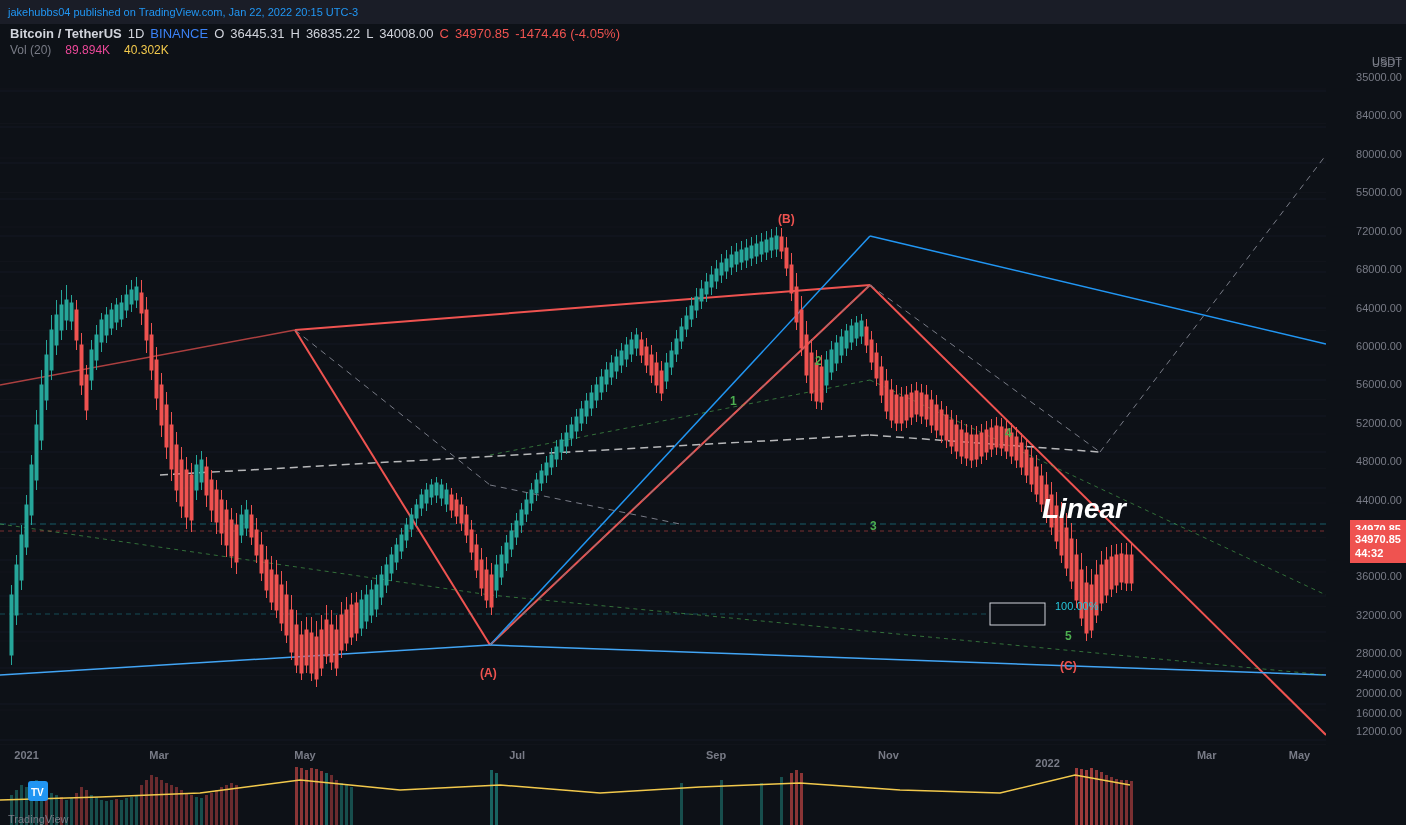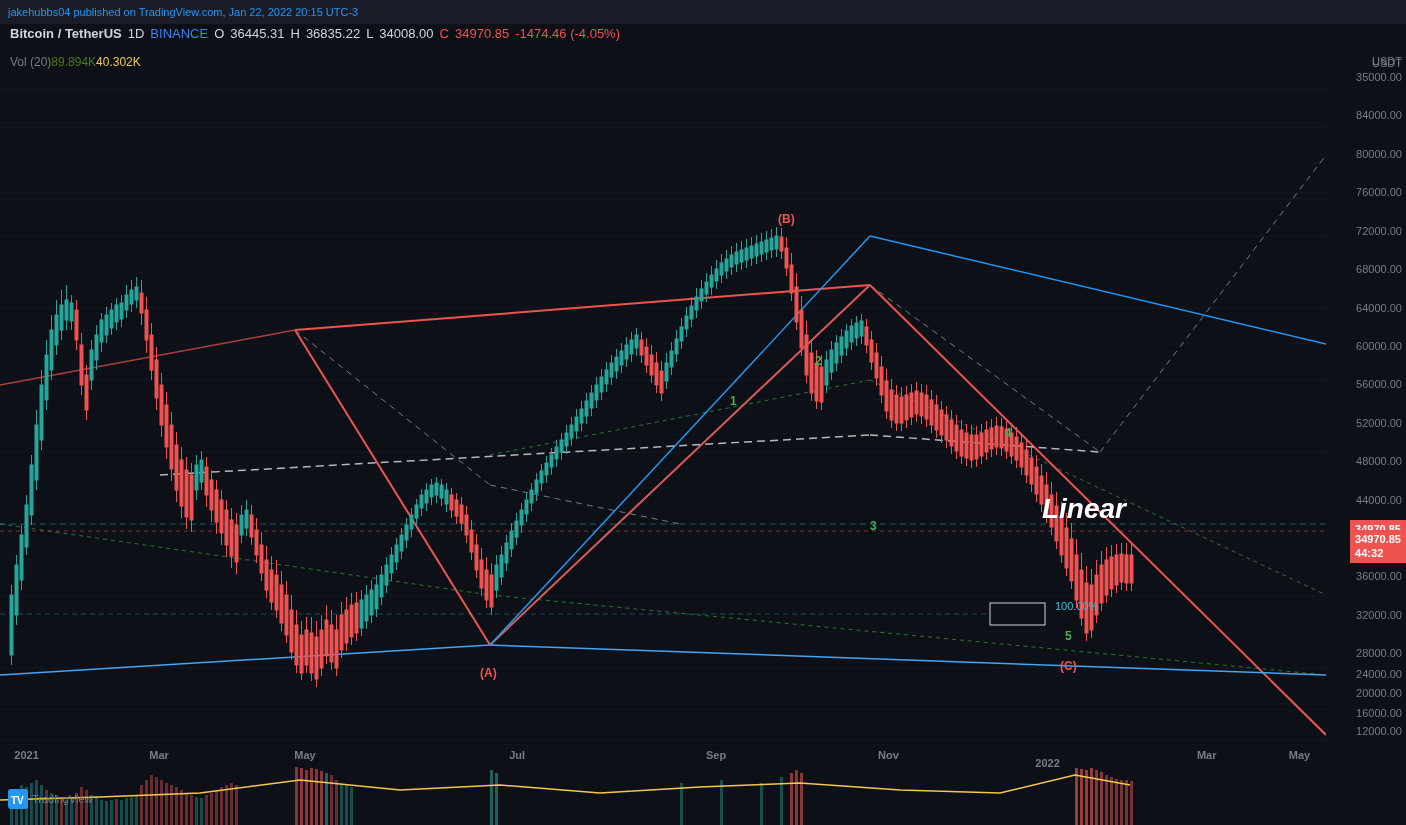--- a/index.html
+++ b/index.html
@@ -37,26 +37,26 @@
     .timeframe { color: #d1d4dc; }
     .exchange { color: #3b82f6; }
     .ohlc-o { color: #d1d4dc; }
     .ohlc-h { color: #d1d4dc; }
     .ohlc-l { color: #d1d4dc; }
     .ohlc-c-down { color: #ef5350; }
     .ohlc-change-down { color: #ef5350; }
     #header-line2 {
       display: flex;
       align-items: flex-end;
-      gap: 0;
+      gap: 14px;
       font-size: 12px;
-      margin-top: 14px;
+      margin-top: 2px;
     }
     .vol-label { color: #787b86; }
-    .vol-value1 { color: #4d7c0f; }
+    .vol-value1 { color: #ec4899; }
     .vol-value2 { color: #f2c94c; }
     #price-axis {
       position: absolute;
       right: 0;
       top: 55px;
       width: 80px;
       bottom: 60px;
       display: flex;
       flex-direction: column;
       justify-content: space-between;
@@ -115,26 +115,27 @@
       right: 200px;
       bottom: 220px;
       font-size: 28px;
       font-style: italic;
       font-weight: bold;
       color: white;
       z-index: 10;
     }
     #tradingview-logo {
       position: absolute;
-      bottom: 16px;
+      bottom: 0;
       left: 8px;
       z-index: 20;
       display: flex;
       align-items: center;
-      gap: 4px;
+      gap: 12px;
+      flex-direction: column;
     }
     .tv-logo-icon {
       width: 20px;
       height: 20px;
     }
     .tv-logo-text {
       color: #787b86;
       font-size: 11px;
     }
     #publish-info {
@@ -809,21 +810,21 @@
     </svg>
 
     
     <div id="linear-label">Linear</div>
   </div>
 
   <div style="position:absolute;right:0;top:71px;width:78px;bottom:80px;z-index:10;">
     <div style="position:absolute;top:0%;right:4px;font-size:11px;color:#787b86;">35000.00</div>
     <div style="position:absolute;top:5.7%;right:4px;font-size:11px;color:#787b86;">84000.00</div>
     <div style="position:absolute;top:11.4%;right:4px;font-size:11px;color:#787b86;">80000.00</div>
-    <div style="position:absolute;top:17.1%;right:4px;font-size:11px;color:#787b86;">76000.00</div>
+    <div style="position:absolute;top:17.1%;right:4px;font-size:11px;color:#787b86;">55000.00</div>
     <div style="position:absolute;top:22.8%;right:4px;font-size:11px;color:#787b86;">72000.00</div>
     <div style="position:absolute;top:28.5%;right:4px;font-size:11px;color:#787b86;">68000.00</div>
     <div style="position:absolute;top:34.2%;right:4px;font-size:11px;color:#787b86;">64000.00</div>
     <div style="position:absolute;top:39.9%;right:4px;font-size:11px;color:#787b86;">60000.00</div>
     <div style="position:absolute;top:45.6%;right:4px;font-size:11px;color:#787b86;">56000.00</div>
     <div style="position:absolute;top:51.3%;right:4px;font-size:11px;color:#787b86;">52000.00</div>
     <div style="position:absolute;top:57%;right:4px;font-size:11px;color:#787b86;">48000.00</div>
     <div style="position:absolute;top:62.7%;right:4px;font-size:11px;color:#787b86;">44000.00</div>
     <div style="position:absolute;top:68.4%;right:4px;font-size:11px;color:#787b86;">40000.00</div>
     <div style="position:absolute;top:74.1%;right:4px;font-size:11px;color:#787b86;">36000.00</div>

